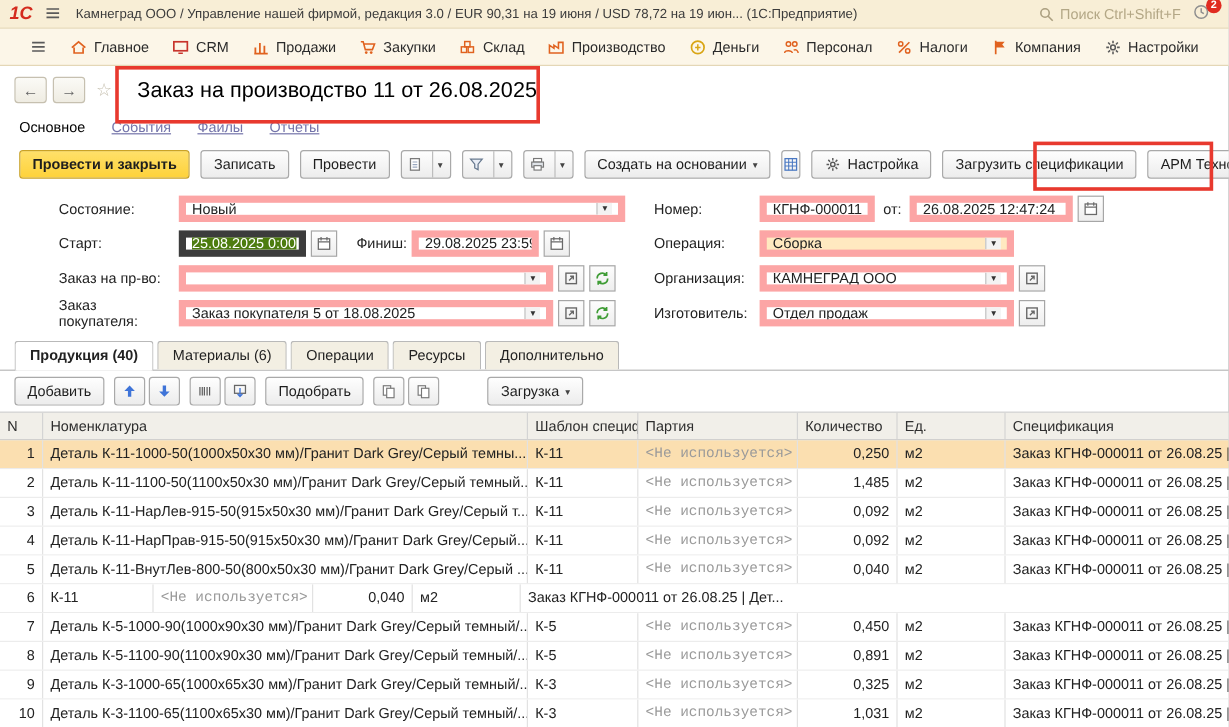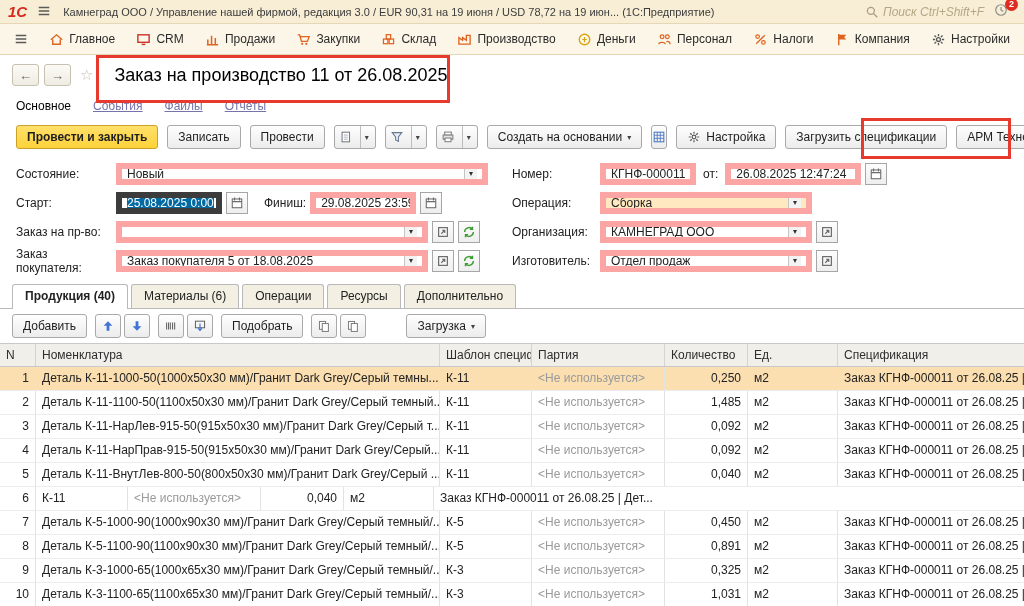--- a/index.html
+++ b/index.html
@@ -5,28 +5,28 @@
   * { margin:0; padding:0; box-sizing:border-box; }
   html,body { background:#888; }
   body { font-family:"Liberation Sans","DejaVu Sans",sans-serif; font-size:12px; color:#222; }
   .app { position:relative; width:1024px; height:606px; background:#fff; overflow:hidden; }
 
   
   .titlebar { height:24px; background:#f8eed6; border-bottom:1px solid #e4d7b6; display:flex; align-items:center; gap:10px; padding:0 8px; }
   .logo { color:#d42b1e; font-weight:bold; font-style:italic; font-size:15px; flex:none; }
   .tb-burger { width:16px; height:16px; flex:none; }
   .tb-title { font-size:11px; color:#3c3c3c; white-space:nowrap; overflow:hidden; flex:1; }
-  .tb-search { display:flex; align-items:center; gap:4px; color:#b3a786; flex:none;font-style:italic; }
+  .tb-search { display:flex; align-items:center; gap:4px; color:#b3a786; flex:none; }
   .tb-search svg { width:14px; height:14px; }
   .tb-hist { position:relative; width:18px; height:18px; flex:none; margin-right:4px; }
   .tb-hist svg { width:18px; height:18px; }
   .badge { position:absolute; top:-5px; right:-6px; background:#e02b20; color:#fff; border-radius:50%; min-width:13px; height:13px; font-size:9px; line-height:13px; text-align:center; font-weight:bold; }
 
   
-  .menubar { height:31px; background:#fcf6e8; border-bottom:1px solid #e4d7b6; display:flex; align-items:center; justify-content:space-between; padding:0 14px; }
+  .menubar { height:31px; background:#fcf6e8; border-bottom:1px solid #e4d7b6; display:flex; align-items:center; justify-content:space-between; padding:0 25px; }
   .mb-item { display:flex; align-items:center; gap:5px; cursor:pointer; color:#2b2b2b; white-space:nowrap; }
   .mb-item svg, .mb-burger svg { width:15px; height:15px; }
   .mb-burger { display:flex; align-items:center; }
 
   
   .navrow { height:40px; display:flex; align-items:center; gap:5px; padding:0 12px; }
   .navbtn { width:27px; height:22px; border:1px solid #c6c0b0; border-radius:3px; background:linear-gradient(#fbfaf6,#efece2); color:#666; display:flex; align-items:center; justify-content:center; font-size:13px; }
   .star { color:#c8c2b2; font-size:15px; margin:0 4px; }
   .page-title { font-size:18px; color:#000; margin-left:12px; white-space:nowrap; }
 
@@ -38,31 +38,31 @@
   .toolbar { display:flex; align-items:center; gap:9px; padding:2px 16px 8px; flex-wrap:nowrap; }
   .btn { display:inline-flex; align-items:center; gap:5px; height:24px; padding:0 10px; background:linear-gradient(#fefefe,#ececec); border:1px solid #a9a9a9; border-radius:3px; font-size:12px; color:#1e1e1e; white-space:nowrap; cursor:pointer; }
   .btn svg { width:14px; height:14px; }
   .btn-primary { background:linear-gradient(#ffe06a,#fed23a); border-color:#c9a227; font-weight:bold; }
   .dd-car { font-size:8px; color:#444; }
   .split { padding:0 4px; }
   .split .dd-car { border-left:1px solid #bdbdbd; padding:0 2px 0 4px; margin-left:2px; align-self:stretch; display:flex; align-items:center; }
   .icon-btn { width:26px; justify-content:center; padding:0; }
 
   
-  .formarea { display:flex; padding:2px 8px 8px 16px; }
+  .formarea { display:flex; padding:2px 8px 8px 16px;margin-left:33px; }
   .fleft { width:496px; flex:none; }
   .fright { flex:1; }
   .frow { display:flex; align-items:center; height:29px; gap:4px; }
   .flabel { width:96px; flex:none; color:#222; }
   .flabel-r { width:84px; flex:none; color:#222; }
   .field { display:inline-flex; align-items:center; height:22px; border:6px solid #fca5a5; background:#fff; padding:0 5px; white-space:nowrap; overflow:hidden; }
   .field .dd { margin-left:auto; align-self:stretch; display:flex; align-items:center; border-left:1px solid #c4c4c4; padding:0 4px; font-size:8px; color:#333; background:#f3f3f3; flex:none; }
   .field.cream { background:#ffe9c0; }
   .field.focus { border-color:#3c3c3c; }
-  .selhl { background:#0369a1; color:#fff; }
+  .selhl { background:#4d7c0f; color:#fff; }
   .sqbtn { width:22px; height:22px; border:1px solid #a6a6a6; background:linear-gradient(#fdfdfd,#eeeeee); display:inline-flex; align-items:center; justify-content:center; flex:none; cursor:pointer; }
   .sqbtn svg { width:14px; height:14px; }
   .w370 { width:372px; } .w106 { width:106px; } .w310 { width:312px; }
   .w95 { width:96px; } .w135 { width:136px; } .w210 { width:212px;text-align:center; }
 
   
   .tabstrip { display:flex; align-items:flex-end; padding:0 0 0 12px; border-bottom:1px solid #b9b9b9; height:26px; }
   .tab { padding:4px 12px 5px; border:1px solid #b9b9b9; border-bottom:none; border-radius:3px 3px 0 0; background:#f3efe3; margin-right:3px; cursor:pointer; white-space:nowrap; }
   .tab.active { background:#fff; font-weight:bold; position:relative; margin-bottom:-1px; padding-bottom:6px; }
 
@@ -72,21 +72,21 @@
 
   
   .grid { border-top:1px solid #c9c9c9; }
   .thead { display:flex; background:#f1efe9; border-bottom:1px solid #c9c9c9; height:23px; line-height:22px; font-size:12px; color:#2e2e2e; }
   .trow { display:flex; height:24px; line-height:23px; border-bottom:1px solid #ececec; background:#fff; cursor:pointer; }
   .trow.selected { background:#fbdfb0; }
   .tc { border-right:1px solid #e2e2e2; padding:0 6px; white-space:nowrap; overflow:hidden; flex:none; }
   .thead .tc { border-right:1px solid #d4d4d4; }
   .tc.last { flex:1; border-right:none; }
   .tc.num { text-align:right; }
-  .muted { color:#9a9a9a; }
+  .muted { color:#9a9a9a;font-family:Liberation Mono, monospace; }
 
   
   .anno { position:absolute; border:3px solid #e8392e; z-index:60; pointer-events:none; }
   .anno-title { left:96px; top:55px; width:354px; height:48px; }
   .anno-arm  { left:861px; top:118px; width:150px; height:41px; }
 </style>
 </head>
 <body>
 
 <div class="app">

